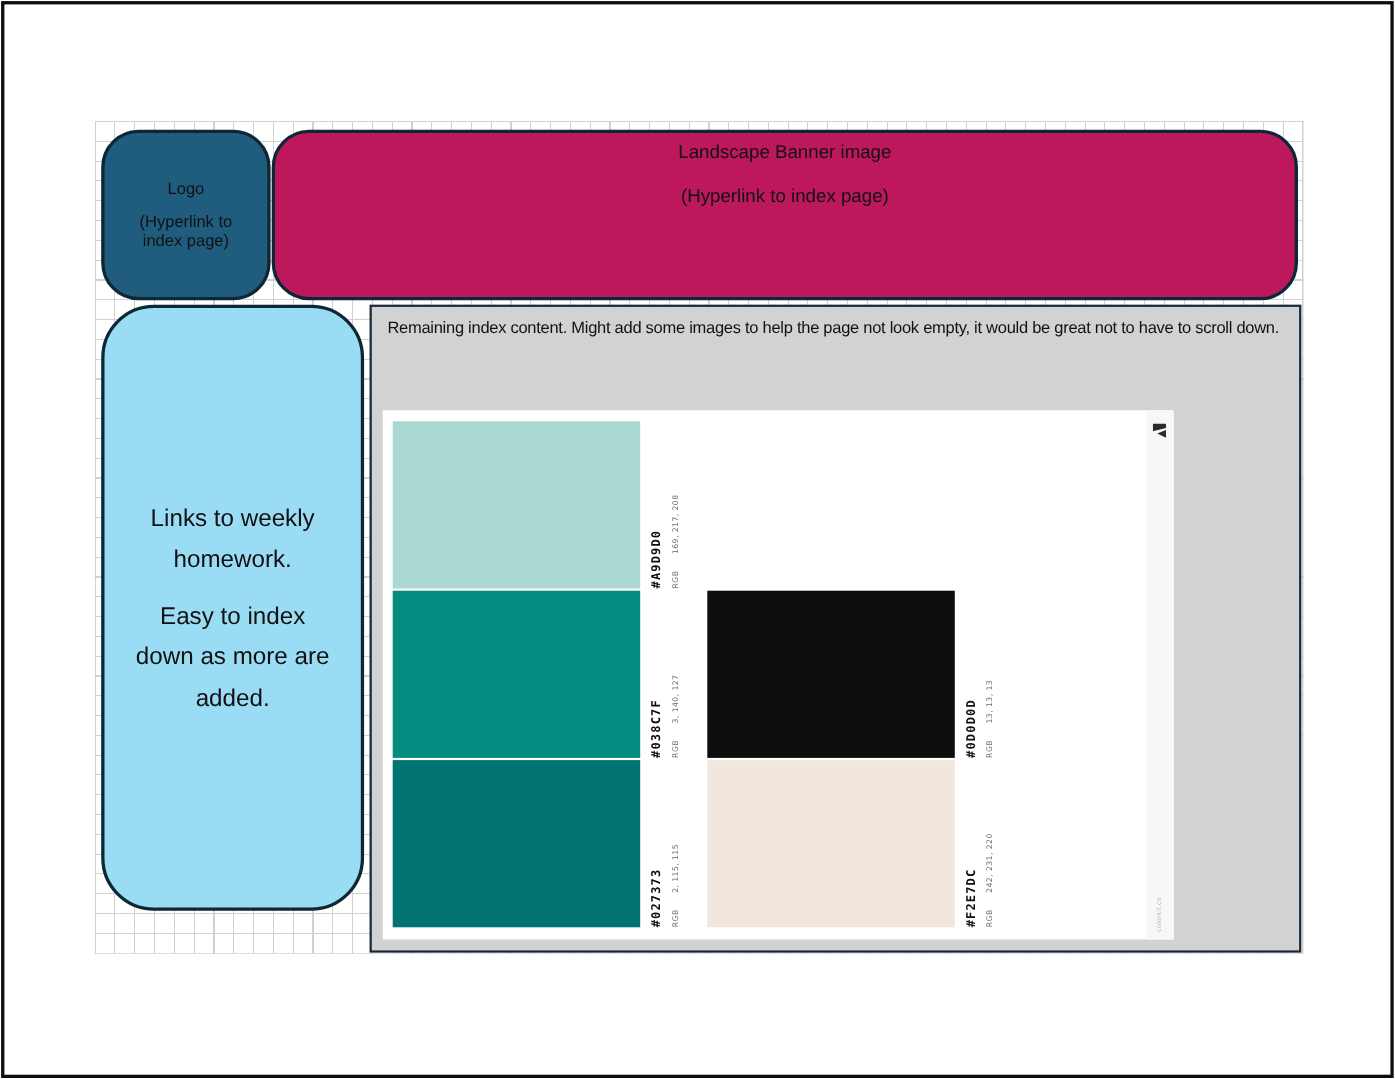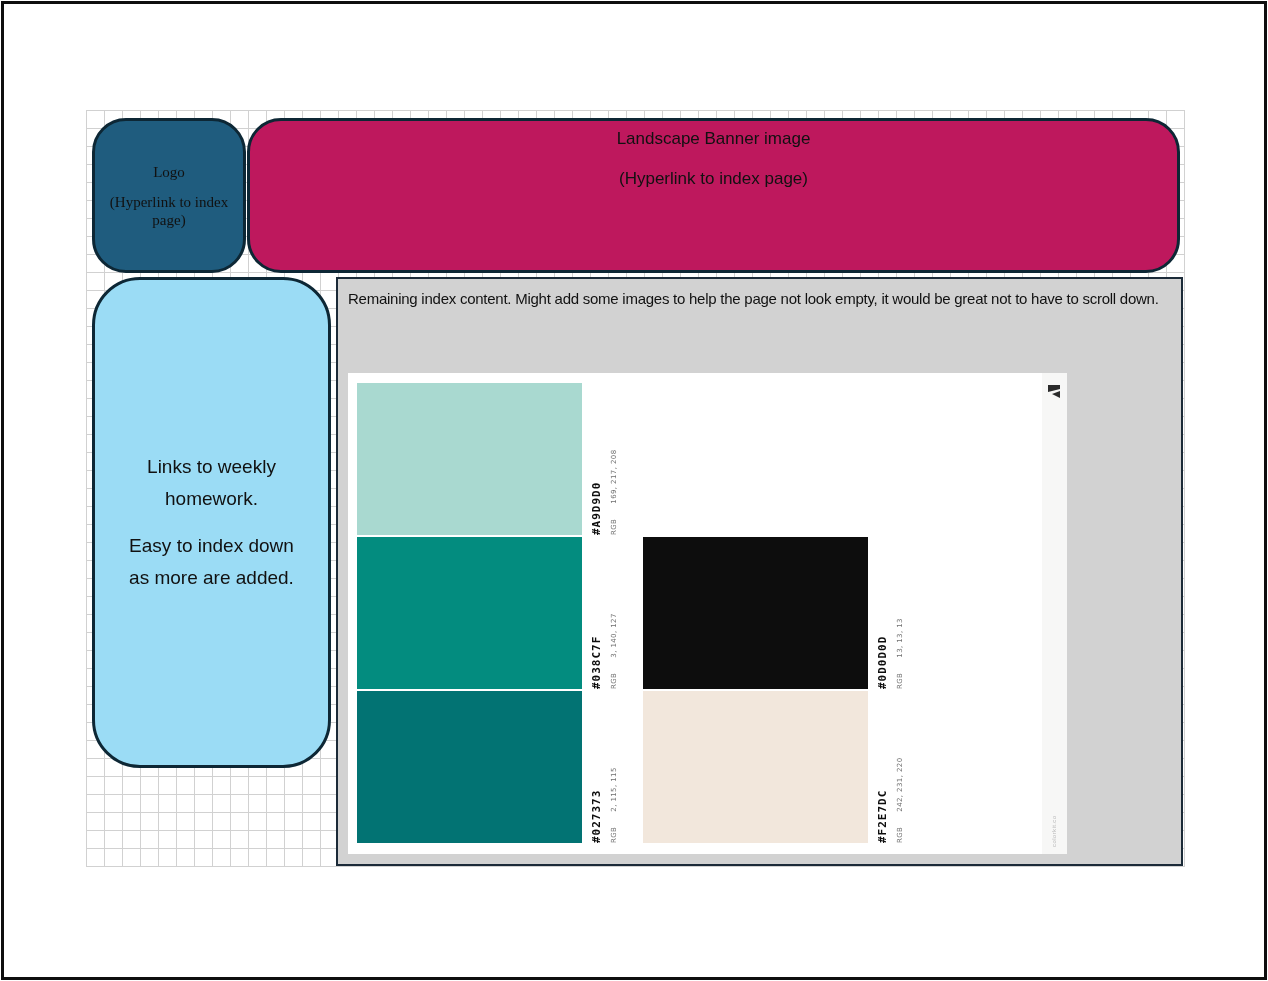--- a/index.html
+++ b/index.html
@@ -10,32 +10,32 @@
   
   .grid{position:absolute;left:86px;top:110px;width:1099px;height:757px;z-index:0;
         background-image:
           repeating-linear-gradient(to right,#c9c9c9 0 1px,transparent 1px 18px),
           repeating-linear-gradient(to bottom,#c9c9c9 0 1px,transparent 1px 18px);
         opacity:.85;}
   
   .shape{position:absolute;box-sizing:border-box;border:3px solid #0d2735;z-index:2;
          display:flex;flex-direction:column;align-items:center;text-align:center;}
   .logo-box{left:92px;top:118px;width:154px;height:155px;border-radius:34px;
-            background:#1f5c7e;justify-content:center;font-size:15px;line-height:1.2;gap:12px;padding:6px 14px;font-family:Liberation Serif, serif;}
+            background:#1f5c7e;justify-content:center;font-size:15px;line-height:1.2;gap:12px;padding:6px 14px;}
   .banner{left:247px;top:118px;width:933px;height:155px;border-radius:34px;
           background:#be185d;font-size:17px;padding-top:8px;gap:20px;}
-  .sidebar{left:92px;top:277px;width:239px;height:491px;border-radius:48px;
-           background:#9bdcf5;justify-content:center;font-size:19px;line-height:1.7;gap:14px;padding:10px 24px;}
+  .sidebar{left:92px;top:277px;width:239px;height:551px;border-radius:48px;
+           background:#9bdcf5;justify-content:center;font-size:22px;line-height:1.7;gap:14px;padding:10px 24px;}
   .shape p{margin:0;}
   
   .content{position:absolute;left:336px;top:277px;width:847px;height:589px;box-sizing:border-box;
            background:#d2d2d2;border:2px solid #1b2a38;z-index:2;
            font-size:15px;letter-spacing:-0.25px;line-height:1.78;}
   .content .txt{padding:7px 14px 0 10px;}
-  .content p{margin:0 0 14px 0;}
+  .content p{margin:0 0 14px 0;text-align:center;}
   
   .palette{position:absolute;left:10px;top:94px;width:719px;height:481px;background:#ffffff;z-index:3;}
   .palette-strip{position:absolute;right:0;top:0;width:25px;height:100%;background:#f7f7f6;}
   .sw{position:absolute;width:225px;height:152px;}
   .c1{left:9px}.c2{left:295px}
   .r1{top:10px}.r2{top:164px}.r3{top:318px}
   .swl{position:absolute;width:152px;height:46px;transform-origin:top left;transform:rotate(-90deg);
        display:flex;flex-direction:column;gap:7px;}
   .lc1{left:242px}.lc2{left:528px}
   .lr1{top:162px}.lr2{top:316px}.lr3{top:470px}

